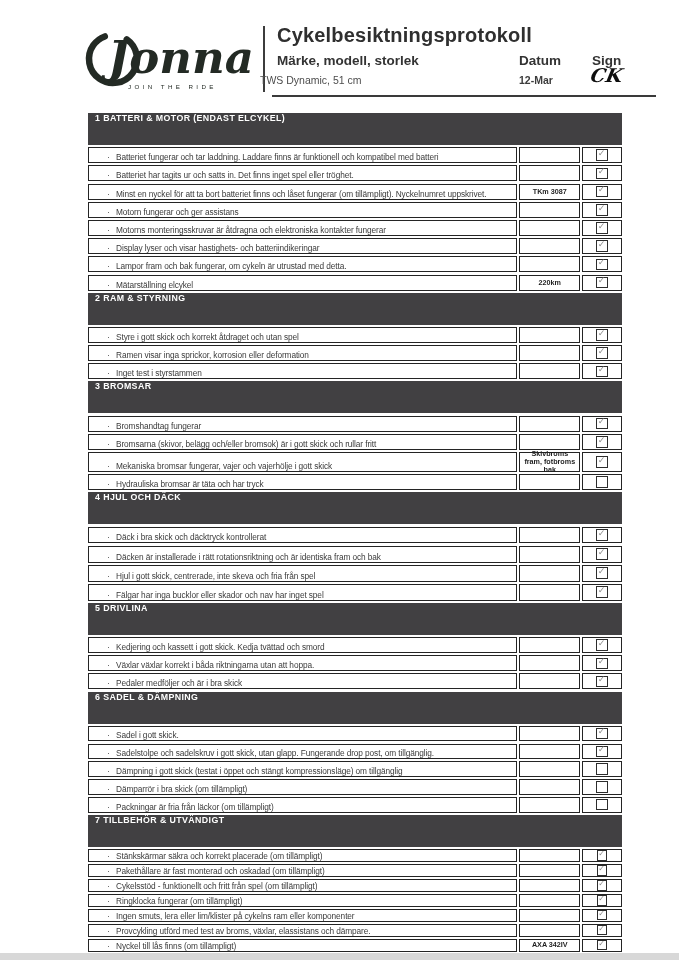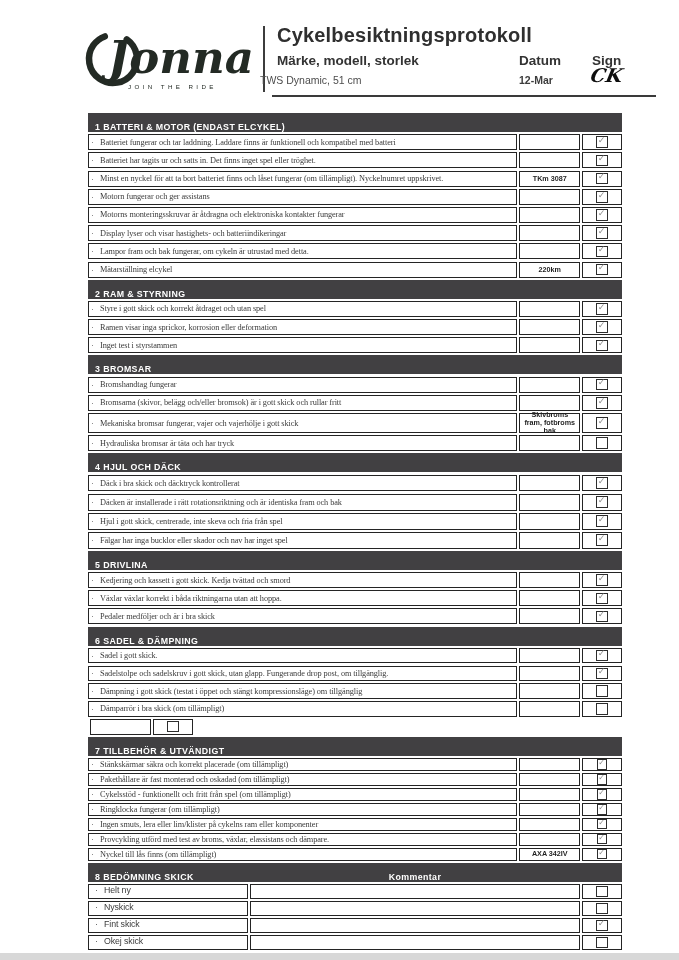--- a/index.html
+++ b/index.html
@@ -18,30 +18,30 @@
   .ml-model { left:277px; } .ml-date { left:519px; } .ml-sign { left:592px; }
   .m-value { position:absolute; top:74px; font-size:10.5px; color:#4d4d4d; white-space:nowrap; }
   .mv-model { left:260px; } .mv-date { left:519px; color:#3c3c3c;font-weight:bold; }
   .sig { position:absolute; left:591px; top:64px; font-family:"DejaVu Serif", serif; font-style:italic; font-weight:bold;
          font-size:19px; color:#0e0e0e; transform:skewX(-12deg); }
   .hrule { position:absolute; left:272px; top:95px; width:384px; height:2px; background:#3a3a3a; }
 
   
   .checklist { position:absolute; left:88px; top:113px; width:534px; }
   .bar {
-    background:#414042; height:19px; margin-top:2.2px; color:#fff;
+    background:#414042; height:32px; margin-top:2.2px; color:#fff;
     font-size:8.8px; font-weight:bold; letter-spacing:.4px;
-    display:flex; align-items:flex-end; padding-left:7px; box-sizing:border-box; position:relative;
+    display:flex; align-items:flex-start; padding-left:7px; box-sizing:border-box; position:relative;
   }
   .section:first-child .bar { margin-top:0; }
   .bar .kom { position:absolute; left:162px; width:330px; text-align:center; }
 
   .row { display:flex; margin-top:2.2px; height:16px; }
   .cell { border:1px solid #242424; box-sizing:border-box; background:#fff; }
-  .desc { width:431px; display:flex; align-items:center; padding-left:0; overflow:hidden;font-family:Liberation Serif, serif; }
+  .desc { width:431px; display:flex; align-items:flex-end; padding-left:16px; overflow:hidden; }
   .desc::before, .lblc::before { content:"·"; color:#555; font-size:9px; margin:0 6px 0 2px; flex:0 0 auto; }
   .lab { font-size:8.3px; color:#3b3b3b; white-space:nowrap; letter-spacing:-.1px; }
   .note {
     width:61px; margin-left:2px; display:flex; align-items:center; justify-content:center;
     font-size:7.2px; font-weight:bold; color:#1f1f1f; text-align:center; line-height:1.1; padding:0 2px;
   }
   .cbc { width:40px; margin-left:2px; display:flex; align-items:center; justify-content:center; }
   .cb { width:9.5px; height:9.5px; border:1.2px solid #2d2d2d; position:relative; background:#fff; box-sizing:content-box; }
   .cb.on::after { content:"✓"; position:absolute; left:.5px; top:-2.5px; font-size:9px; color:#8b8b8b; }
 
@@ -347,20 +347,23 @@
         <div class="row">
           <div class="cell desc">
             <span class="lab">Dämparrör i bra skick (om tillämpligt)</span>
           </div>
           <div class="cell note"></div>
           <div class="cell cbc">
             <div class="cb"></div>
           </div>
         </div>
         <div class="row">
+          <div class="cell desc">
+            <span class="lab">Packningar är fria från läckor (om tillämpligt)</span>
+          </div>
           <div class="cell note"></div>
           <div class="cell cbc">
             <div class="cb"></div>
           </div>
         </div>
       </div>
       <div class="section">
         <div class="bar">
           <span>7 TILLBEHÖR &amp; UTVÄNDIGT</span>
         </div>

